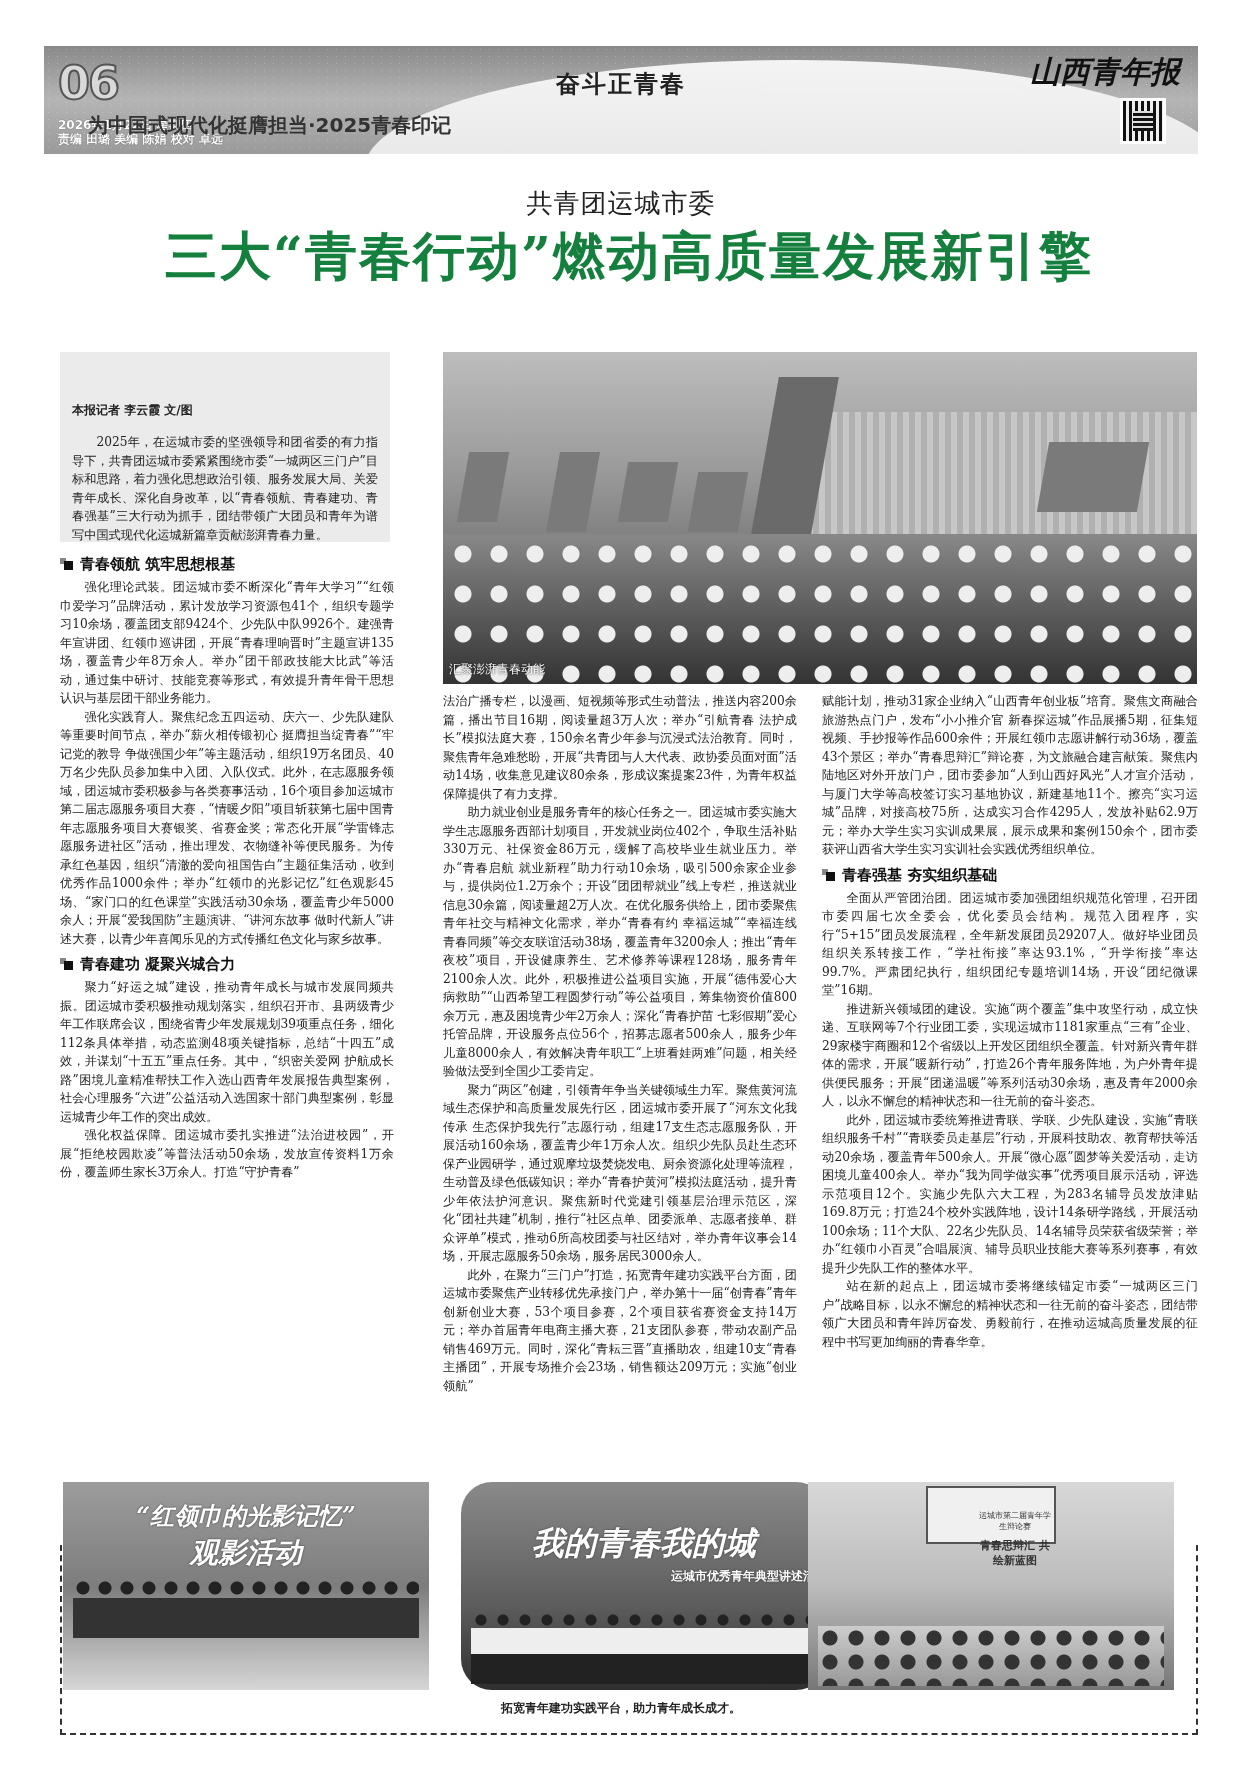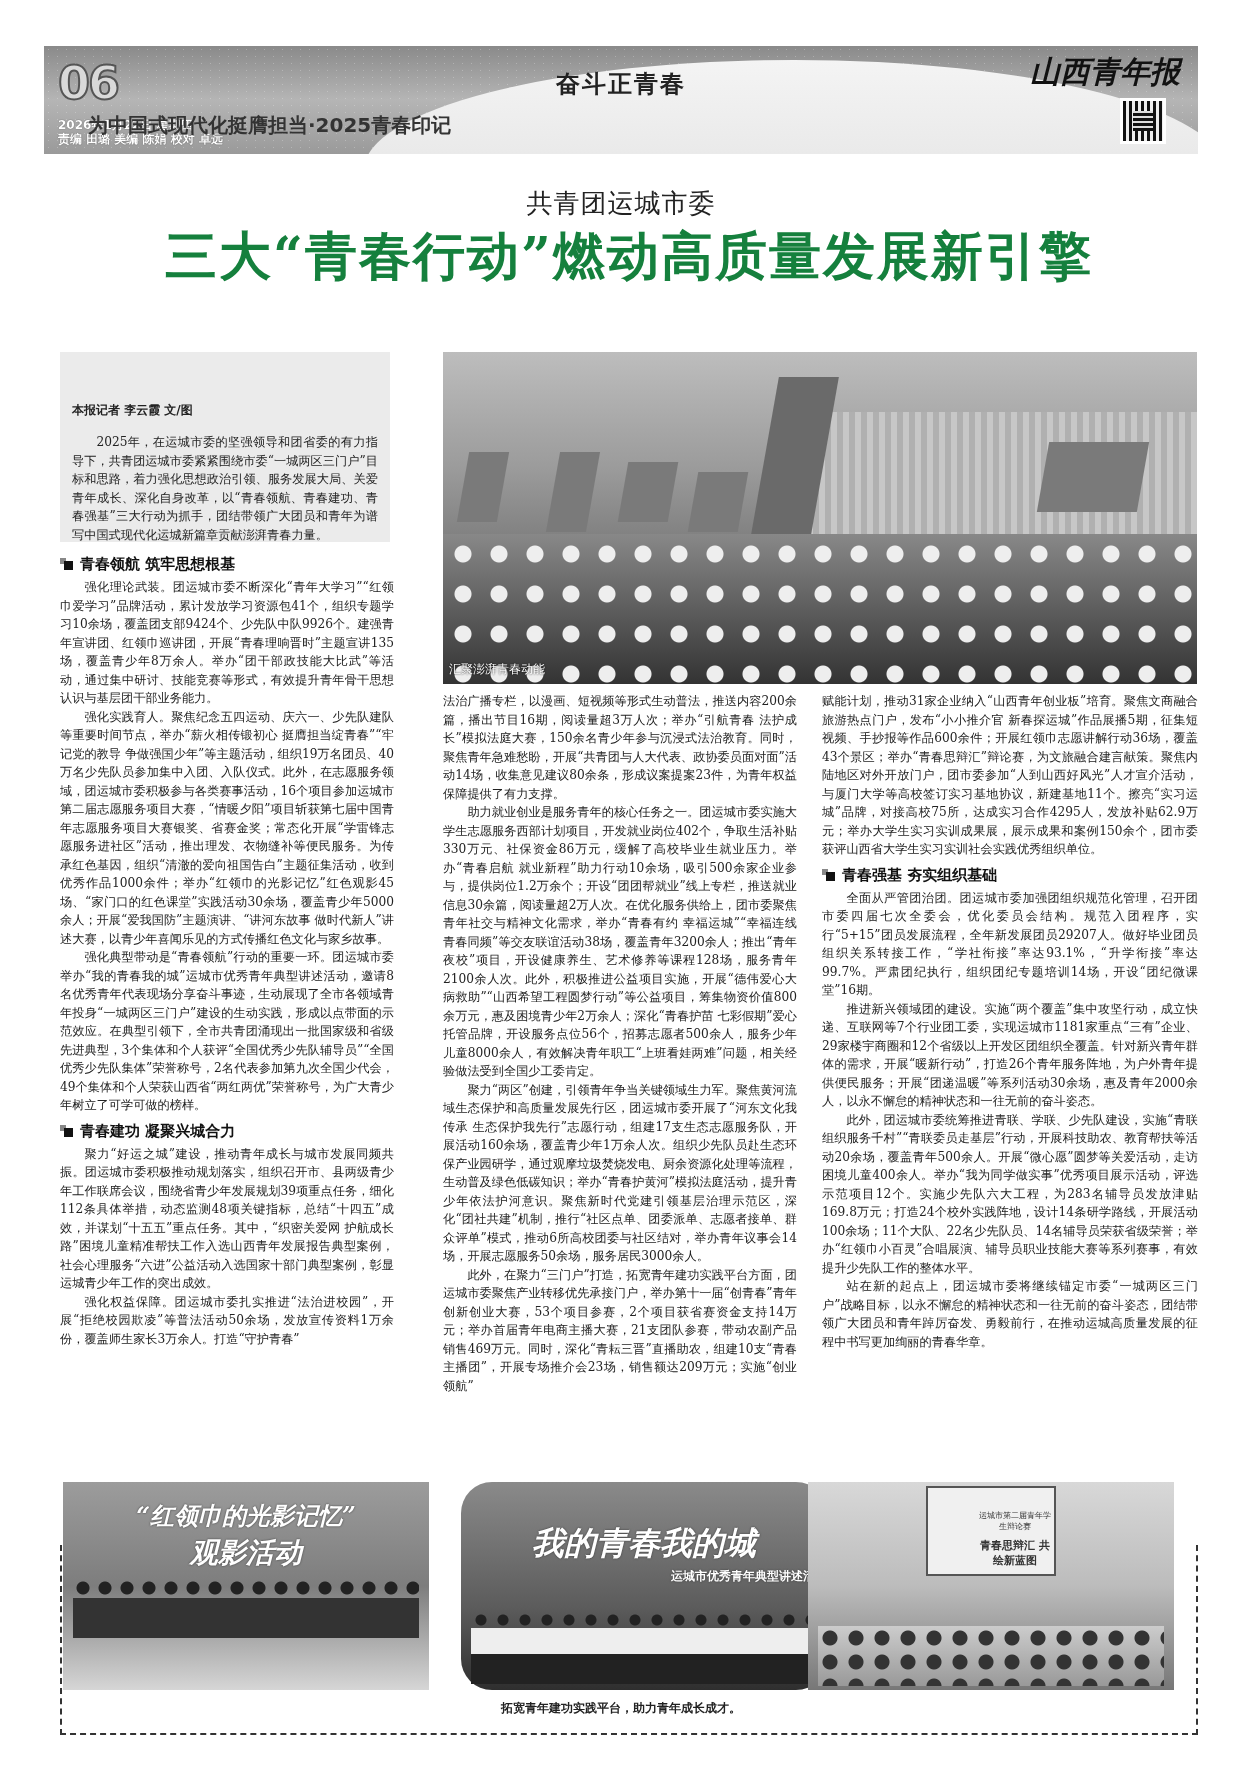--- a/index.html
+++ b/index.html
@@ -34,21 +34,21 @@
 .sec-icon::before{content:"";position:absolute;left:0;top:0;width:6px;height:6px;background:#888;}
 .sec-icon::after{content:"";position:absolute;left:4px;top:3px;width:9px;height:9px;background:#111;}
 .bottom-box{position:absolute;left:60px;top:1545px;width:1138px;height:190px;border:2px dashed #333;border-top:none;}
 .bp{position:absolute;top:1482px;height:208px;width:366px;}
 .bp1{left:63px;background:linear-gradient(180deg,#9c9c9c 0%,#7d7d7d 50%,#d6d6d6 100%);}
 .bp2{left:461px;background:linear-gradient(180deg,#8a8a8a 0%,#5c5c5c 60%,#2f2f2f 100%);border-radius:31px;}
 .bp3{left:808px;background:linear-gradient(180deg,#d8d8d8 0%,#bcbcbc 50%,#777 100%);}
 .bp .txt{position:absolute;left:0;right:0;text-align:center;color:#fff;font-weight:bold;text-shadow:0 0 2px #333;}
 .banner{position:absolute;left:12px;right:12px;top:108px;height:32px;background:#6e6e6e;border:1px solid #444;color:#fff;font-family:"DejaVu Sans",sans-serif;font-size:13px;font-weight:bold;display:flex;align-items:center;justify-content:center;}
 .people{position:absolute;left:10px;right:10px;height:60px;background:radial-gradient(circle at 10px 10px,#222 6px,transparent 7px) 0 0/22px 60px,linear-gradient(180deg,transparent 0 20px,#333 20px);}
-.screen{position:absolute;left:118px;top:4px;width:130px;height:90px;background:#f0f0f0;border:2px solid #555;font-size:8px;text-align:center;color:#333;padding-top:22px;padding-left:48px;}
+.screen{position:absolute;left:118px;top:4px;width:130px;height:58px;background:#f0f0f0;border:2px solid #555;font-size:8px;text-align:center;color:#333;padding-top:22px;padding-left:48px;}
 .bottom-caption{position:absolute;left:0;right:0;top:1700px;text-align:center;font-family:"DejaVu Sans",sans-serif;font-size:12px;font-weight:bold;color:#222;}
 </style>
 </head>
 <body>
 
 <div class="header">
   <div class="stars"></div>
   <div class="arc"></div>
   <div class="page-num">06</div>
   <div class="meta">
@@ -81,21 +81,20 @@
   <div class="caption-overlay">汇聚澎湃青春动能</div>
 </div>
 
 <div class="col" style="left:60px;top:548px;width:334px;">
   <div class="sec-head">
     <span class="sec-icon"></span>
     <span>青春领航 筑牢思想根基</span>
   </div>
   <p>强化理论武装。团运城市委不断深化“青年大学习”“红领巾爱学习”品牌活动，累计发放学习资源包41个，组织专题学习10余场，覆盖团支部9424个、少先队中队9926个。建强青年宣讲团、红领巾巡讲团，开展“青春理响晋时”主题宣讲135场，覆盖青少年8万余人。举办“团干部政技能大比武”等活动，通过集中研讨、技能竞赛等形式，有效提升青年骨干思想认识与基层团干部业务能力。</p>
   <p>强化实践育人。聚焦纪念五四运动、庆六一、少先队建队等重要时间节点，举办“薪火相传锻初心 挺膺担当绽青春”“牢记党的教导 争做强国少年”等主题活动，组织19万名团员、40万名少先队员参加集中入团、入队仪式。此外，在志愿服务领域，团运城市委积极参与各类赛事活动，16个项目参加运城市第二届志愿服务项目大赛，“情暖夕阳”项目斩获第七届中国青年志愿服务项目大赛银奖、省赛金奖；常态化开展“学雷锋志愿服务进社区”活动，推出理发、衣物缝补等便民服务。为传承红色基因，组织“清澈的爱向祖国告白”主题征集活动，收到优秀作品1000余件；举办“红领巾的光影记忆”红色观影45场、“家门口的红色课堂”实践活动30余场，覆盖青少年5000余人；开展“爱我国防”主题演讲、“讲河东故事 做时代新人”讲述大赛，以青少年喜闻乐见的方式传播红色文化与家乡故事。</p>
-  <p>强化典型带动是“青春领航”行动的重要一环。团运城市委举办“我的青春我的城”运城市优秀青年典型讲述活动，邀请8名优秀青年代表现场分享奋斗事迹，生动展现了全市各领域青年投身“一城两区三门户”建设的生动实践，形成以点带面的示范效应。在典型引领下，全市共青团涌现出一批国家级和省级先进典型，3个集体和个人获评“全国优秀少先队辅导员”“全国优秀少先队集体”荣誉称号，2名代表参加第九次全国少代会，49个集体和个人荣获山西省“两红两优”荣誉称号，为广大青少年树立了可学可做的榜样。</p>
   <div class="sec-head">
     <span class="sec-icon"></span>
     <span>青春建功 凝聚兴城合力</span>
   </div>
   <p>聚力“好运之城”建设，推动青年成长与城市发展同频共振。团运城市委积极推动规划落实，组织召开市、县两级青少年工作联席会议，围绕省青少年发展规划39项重点任务，细化112条具体举措，动态监测48项关键指标，总结“十四五”成效，并谋划“十五五”重点任务。其中，“织密关爱网 护航成长路”困境儿童精准帮扶工作入选山西青年发展报告典型案例，社会心理服务“六进”公益活动入选国家十部门典型案例，彰显运城青少年工作的突出成效。</p>
   <p>强化权益保障。团运城市委扎实推进“法治进校园”，开展“拒绝校园欺凌”等普法活动50余场，发放宣传资料1万余份，覆盖师生家长3万余人。打造“守护青春”</p>
 </div>
 
 <div class="col" style="left:443px;top:692px;width:354px;">
   <p class="cont">法治广播专栏，以漫画、短视频等形式生动普法，推送内容200余篇，播出节目16期，阅读量超3万人次；举办“引航青春 法护成长”模拟法庭大赛，150余名青少年参与沉浸式法治教育。同时，聚焦青年急难愁盼，开展“共青团与人大代表、政协委员面对面”活动14场，收集意见建议80余条，形成议案提案23件，为青年权益保障提供了有力支撑。</p>

